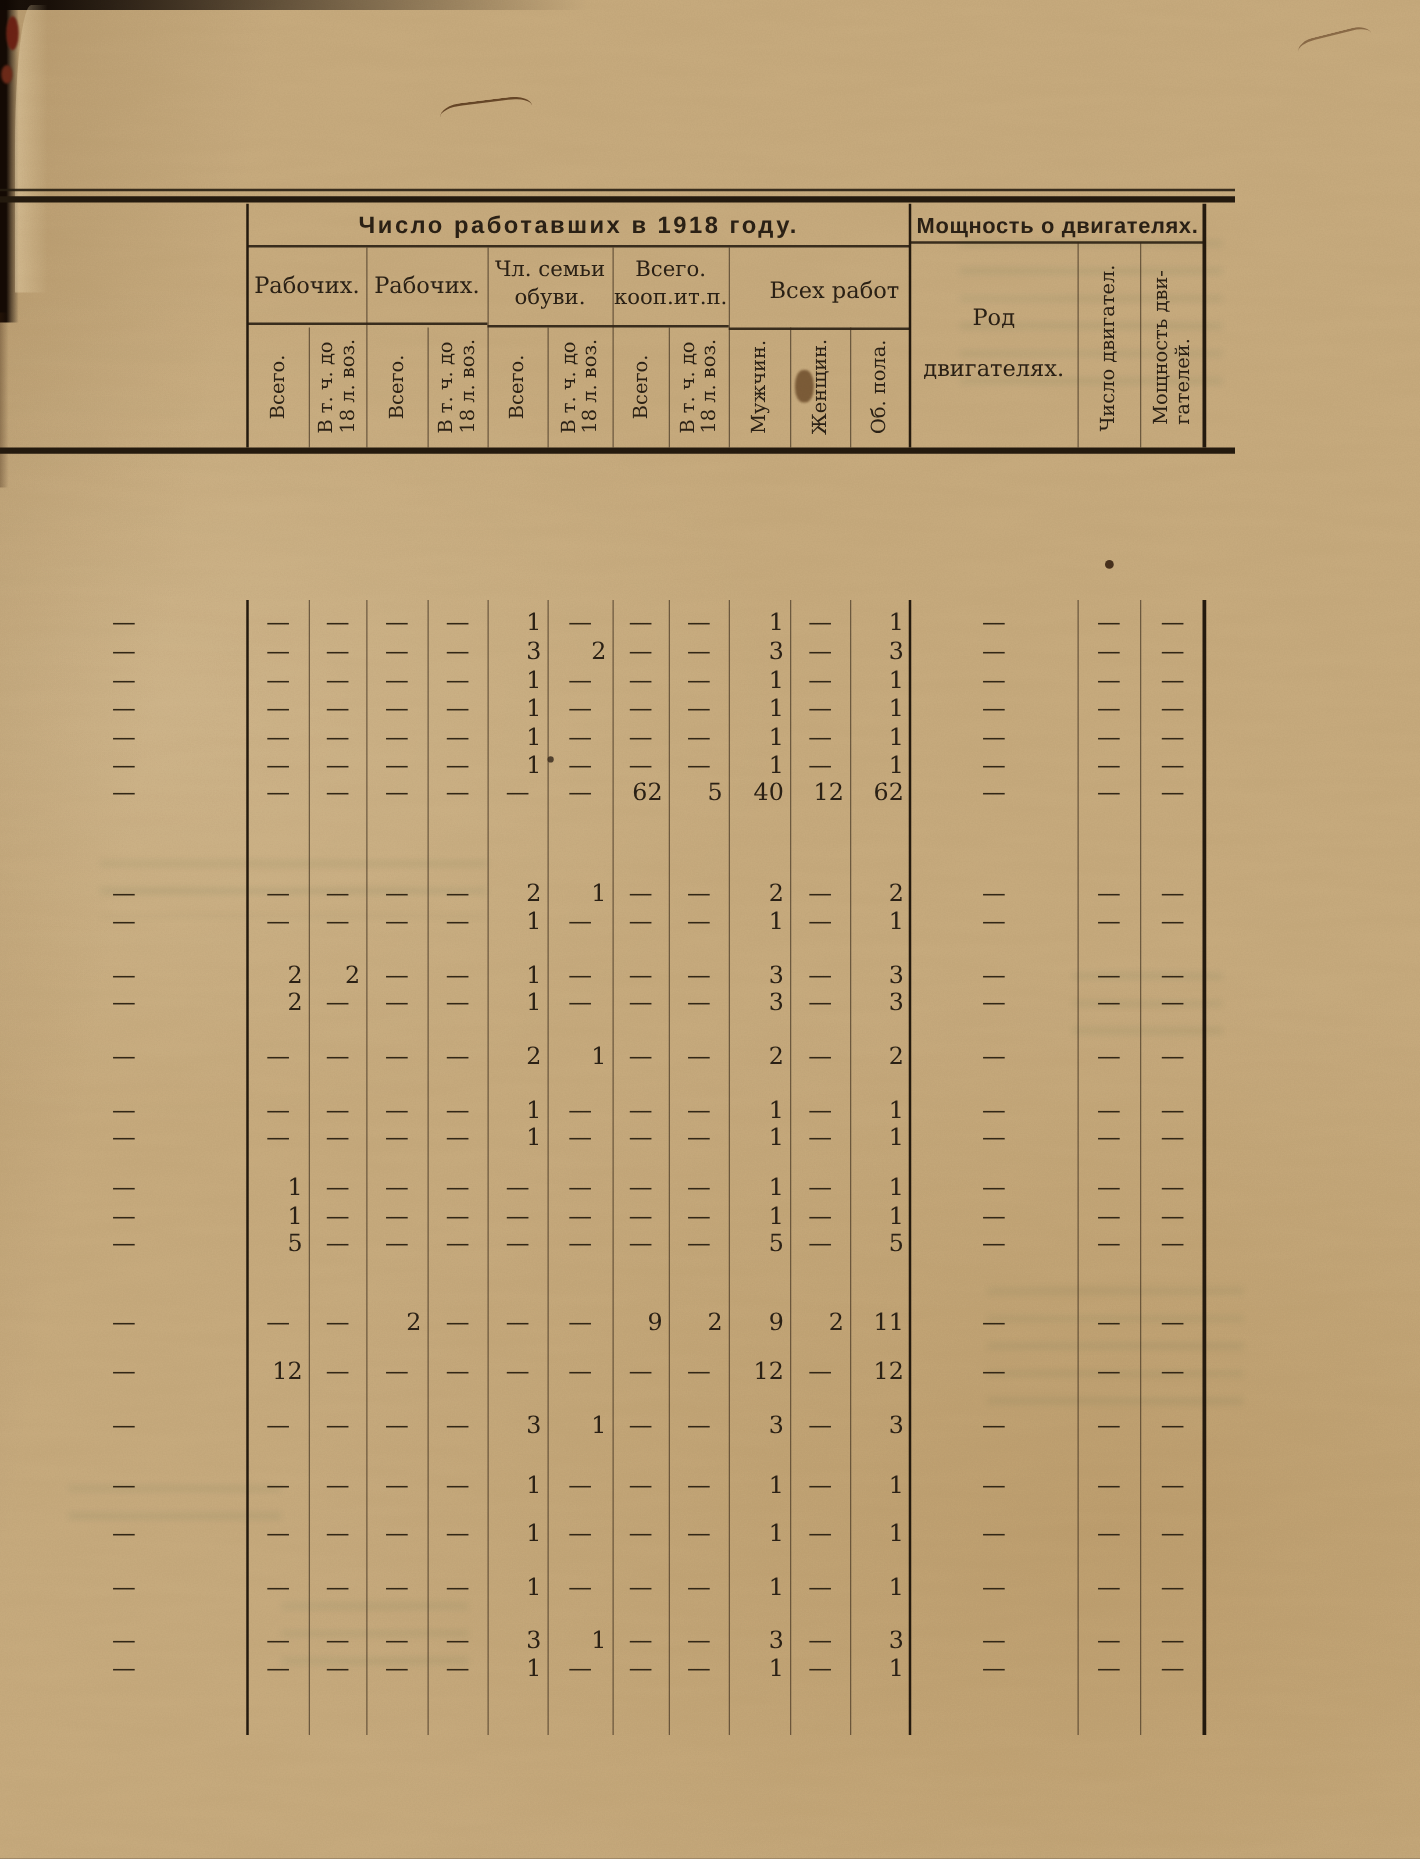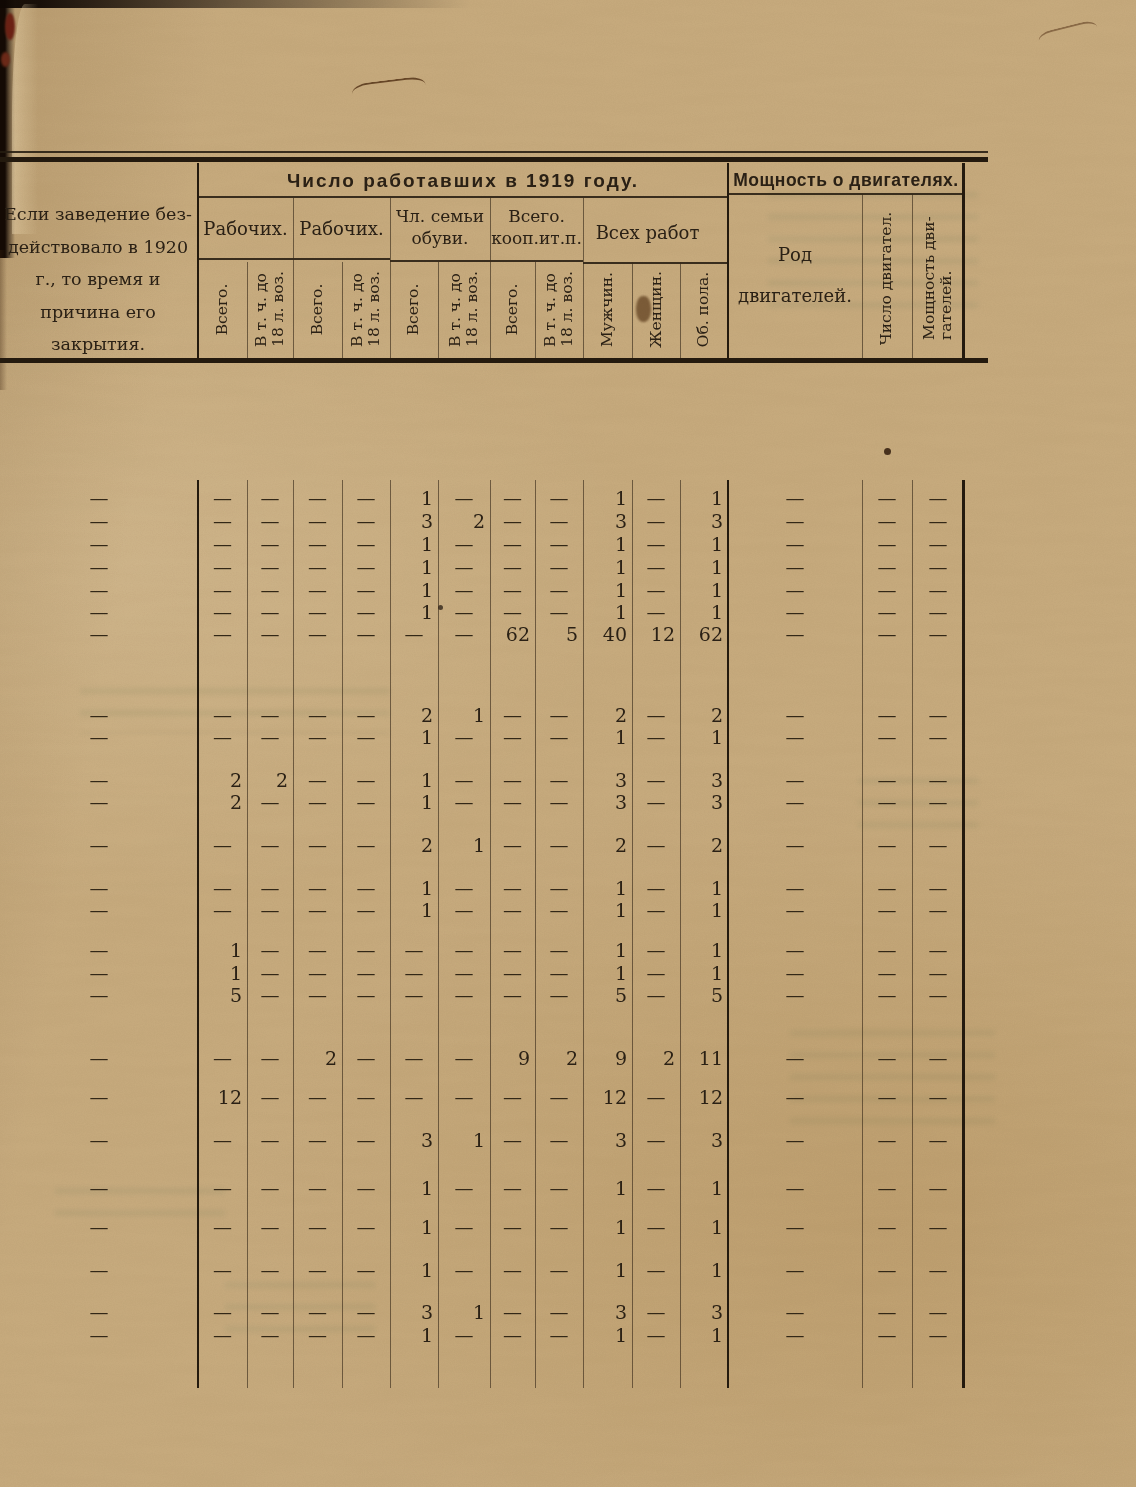--- a/index.html
+++ b/index.html
@@ -87,52 +87,46 @@
   <div class="ghost" style="left:768px;top:192px;width:210px;height:130px;"></div>
   <div class="ghost" style="left:790px;top:1030px;width:205px;height:108px;"></div>
   <div class="ghost" style="left:55px;top:1188px;width:170px;height:40px;"></div>
   <div class="ghost" style="left:225px;top:1282px;width:150px;height:58px;"></div>
   <div class="ghost" style="left:858px;top:778px;width:120px;height:60px;"></div>
 
 
   <div class="hline" style="left:0;top:151px;width:988px;height:1.5px;"></div>
   <div class="hline thick" style="left:0;top:157px;width:988px;height:4.5px;"></div>
 
-  <div class="closure">
-    <span class="ln">Если заведение без-</span>
-    <span class="ln">действовало в 1920 г.,</span>
-    <span class="ln">то время и причина</span>
-    <span class="ln">его закрытия.</span>
-  </div>
-
-  <div class="gtitle wtitle" style="left:198px;top:170px;width:530px;">Число работавших в 1919 году.</div>
+
+  <div class="gtitle wtitle" style="left:198px;top:170px;width:530px;">Число работавших в 1918 году.</div>
   <div class="gtitle etitle" style="left:728px;top:170px;width:236px;">Мощность о двигателях.</div>
 
   <div class="hline" style="left:198px;top:196px;width:530px;height:1.5px;"></div>
   <div class="hline" style="left:728px;top:193px;width:236px;height:1.5px;"></div>
 
   <div class="glabel" style="left:198px;top:218px;width:95px;">Рабочих.</div>
   <div class="glabel" style="left:293px;top:218px;width:97px;">Рабочих.</div>
   <div class="glabel" style="left:390px;top:205px;width:100px;font-size:17px;">
     <span class="ln">Чл. семьи</span>
     <span class="ln">обуви.</span>
   </div>
   <div class="glabel" style="left:490px;top:205px;width:93px;font-size:17px;">
     <span class="ln">Всего.</span>
     <span class="ln">кооп.ит.п.</span>
   </div>
-  <div class="glabel" style="left:583px;top:222px;width:129px;">Всех работ</div>
+  <div class="glabel" style="left:583px;top:222px;width:129px;padding-left:20px;">Всех работ</div>
 
   <div class="hline" style="left:198px;top:258px;width:192px;height:1.5px;"></div>
   <div class="hline" style="left:390px;top:260px;width:193px;height:1.5px;"></div>
   <div class="hline" style="left:583px;top:262px;width:145px;height:1.5px;"></div>
 
   <div class="rodlbl">
     <span class="ln">Род</span>
-    <span class="ln">двигателей.</span>
+    <span class="ln">двигателях.</span>
   </div>
 
   <div class="vwrap" style="left:862px;top:200px;width:50px;height:156px;">
     <span class="rot">Число двигател.</span>
   </div>
   <div class="vwrap" style="left:912px;top:200px;width:52px;height:156px;">
     <span class="rot">
       <span>Мощность дви-</span>
       <span>гателей.</span>
     </span>

